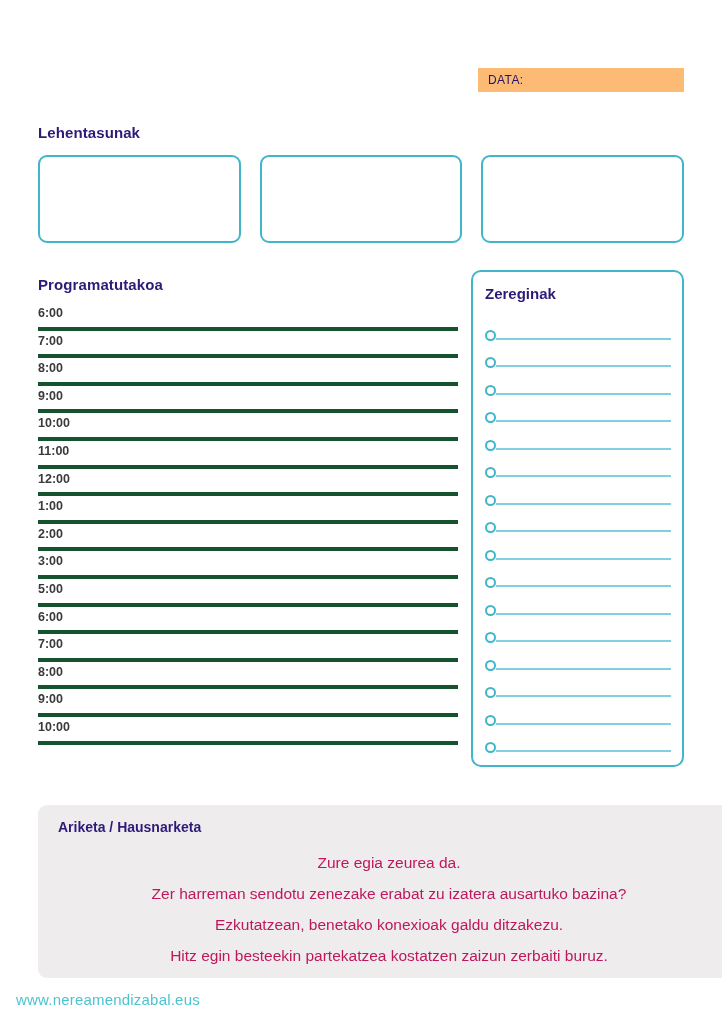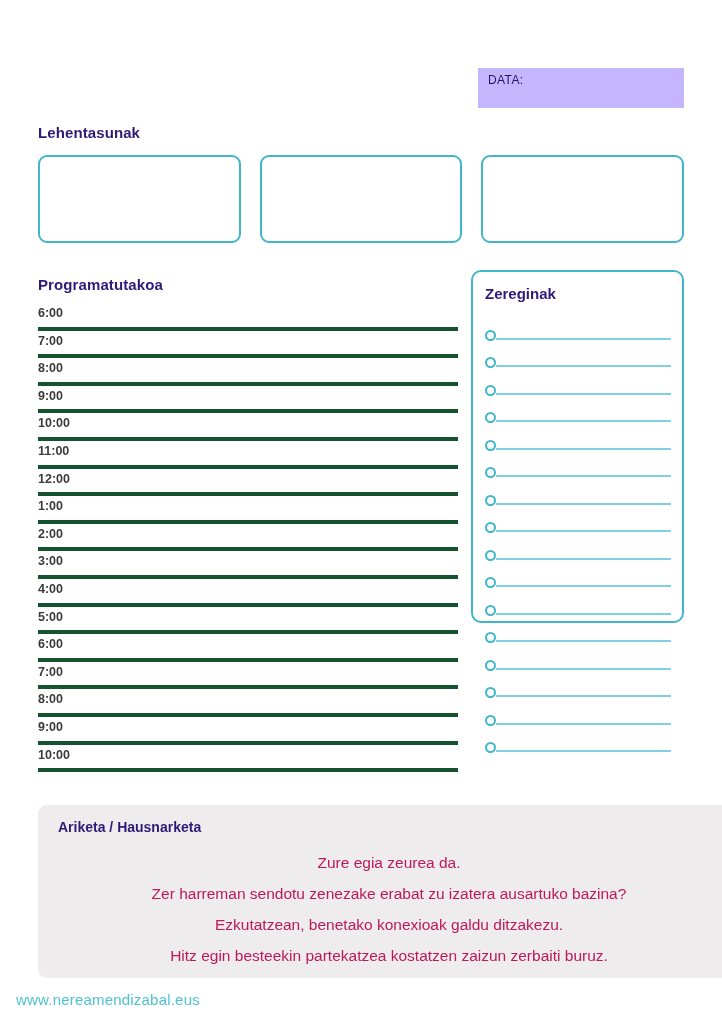--- a/index.html
+++ b/index.html
@@ -45,22 +45,22 @@
     font-weight: 700;
     color: #241367;
     letter-spacing: -0.5px;
     white-space: nowrap;
   }
   .data-bar {
     position: absolute;
     left: 478px;
     top: 68px;
     width: 206px;
-    height: 40px;
-    background: #c4b5fd;
+    height: 24px;
+    background: #fdba74;
   }
   .data-label {
     position: absolute;
     left: 10px;
     top: 4px;
     font-size: 12px;
     line-height: 16px;
     color: #241367;
     letter-spacing: 0.4px;
   }
@@ -117,21 +117,21 @@
     line-height: 17px;
     color: #3a3a3a;
   }
 
   
   .tasks-panel {
     position: absolute;
     left: 471px;
     top: 270px;
     width: 213px;
-    height: 353px;
+    height: 497px;
     border: 2.5px solid #41b6cb;
     border-radius: 10px;
     background: #ffffff;
     box-sizing: border-box;
   }
   .tasks-heading {
     position: absolute;
     left: 12px;
     top: 13px;
     font-size: 15px;
@@ -248,23 +248,20 @@
       <span class="schedule-time">12:00</span>
     </div>
     <div class="schedule-row">
       <span class="schedule-time">1:00</span>
     </div>
     <div class="schedule-row">
       <span class="schedule-time">2:00</span>
     </div>
     <div class="schedule-row">
       <span class="schedule-time">3:00</span>
-    </div>
-    <div class="schedule-row">
-      <span class="schedule-time">4:00</span>
     </div>
     <div class="schedule-row">
       <span class="schedule-time">5:00</span>
     </div>
     <div class="schedule-row">
       <span class="schedule-time">6:00</span>
     </div>
     <div class="schedule-row">
       <span class="schedule-time">7:00</span>
     </div>

